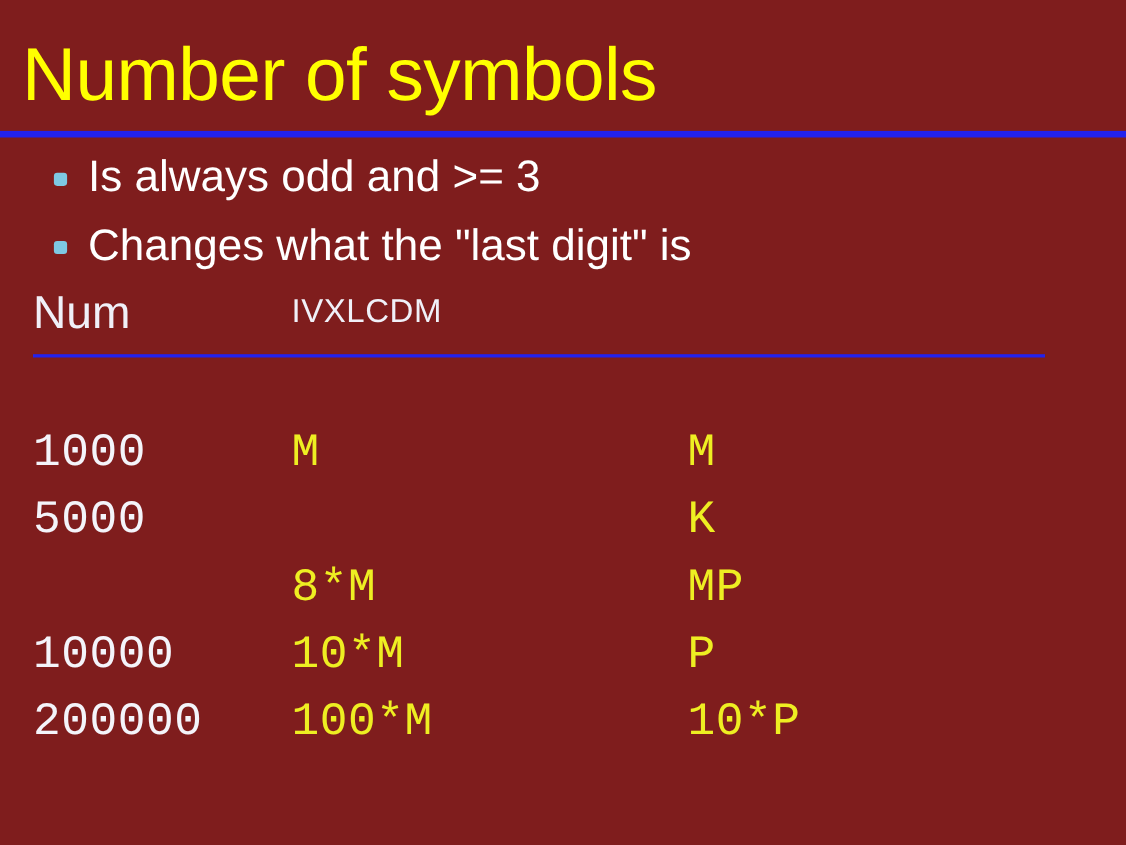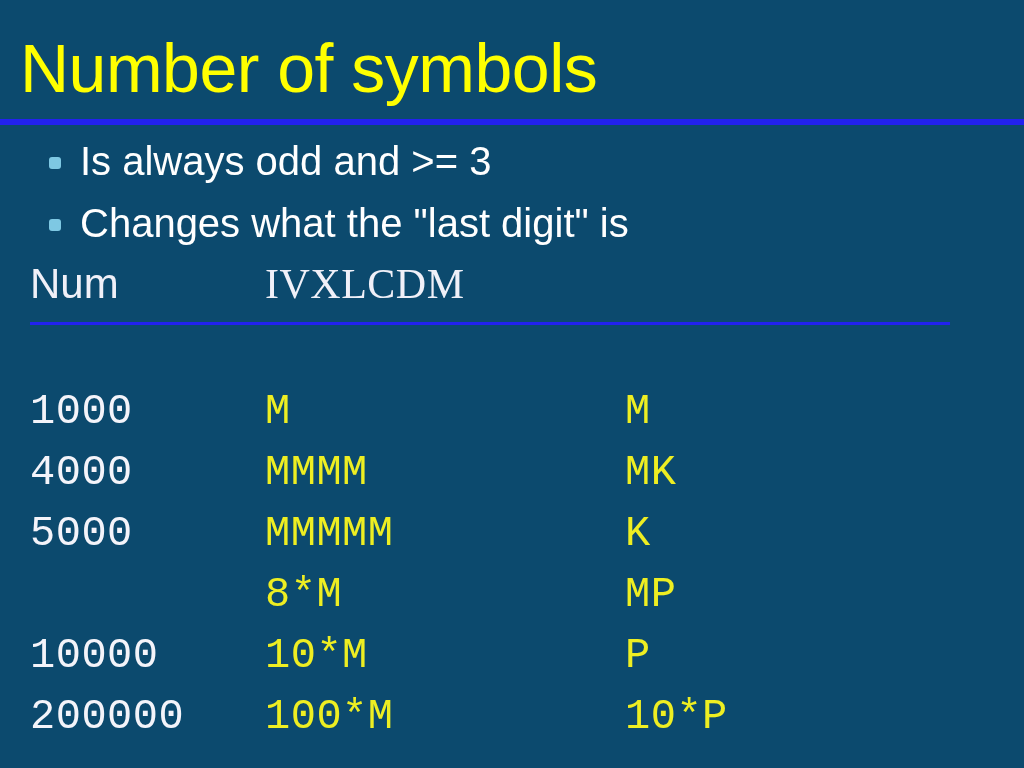--- a/index.html
+++ b/index.html
@@ -11,21 +11,21 @@
     height: 768px;
     overflow: hidden;
     background: #000080;
     font-family: "Liberation Sans", sans-serif;
   }
 
   .slide {
     position: relative;
     width: 1024px;
     height: 768px;
-    background: #0c4a6e;
+    background: #7f1d1d;
   }
 
   
   .title {
     position: absolute;
     left: 20px;
     top: 28px;
     font-family: "Liberation Sans", sans-serif;
     font-size: 68px;
     line-height: 80px;
@@ -103,22 +103,22 @@
   .c-right {
     left: 625px;
   }
 
   .head-num {
     font-family: "Liberation Sans", sans-serif;
     font-size: 42px;
     color: #f0f0f8;
   }
   .head-mono {
-    font-family: Liberation Serif, serif;
-    font-size: 42px;
+    font-family: Liberation Sans, sans-serif;
+    font-size: 30px;
     color: #f0f0f8;
     letter-spacing: 0.5px;
   }
 
   .table-rule {
     position: absolute;
     left: 30px;
     top: 322px;
     width: 920px;
     height: 3px;
@@ -177,29 +177,23 @@
   <div class="table-rule"></div>
 
   <div class="body-rows">
 
     <div class="t-row">
       <span class="c-num cell-mono-white">1000</span>
       <span class="c-mid cell-mono-yellow">M</span>
       <span class="c-right cell-mono-yellow">M</span>
     </div>
 
-    <div class="t-row">
-      <span class="c-num cell-mono-white">4000</span>
-      <span class="c-mid cell-mono-yellow">MMMM</span>
-      <span class="c-right cell-mono-yellow">MK</span>
-    </div>
 
     <div class="t-row">
       <span class="c-num cell-mono-white">5000</span>
-      <span class="c-mid cell-mono-yellow">MMMMM</span>
       <span class="c-right cell-mono-yellow">K</span>
     </div>
 
     <div class="t-row">
       <span class="c-mid cell-mono-yellow">8*M</span>
       <span class="c-right cell-mono-yellow">MP</span>
     </div>
 
     <div class="t-row">
       <span class="c-num cell-mono-white">10000</span>

